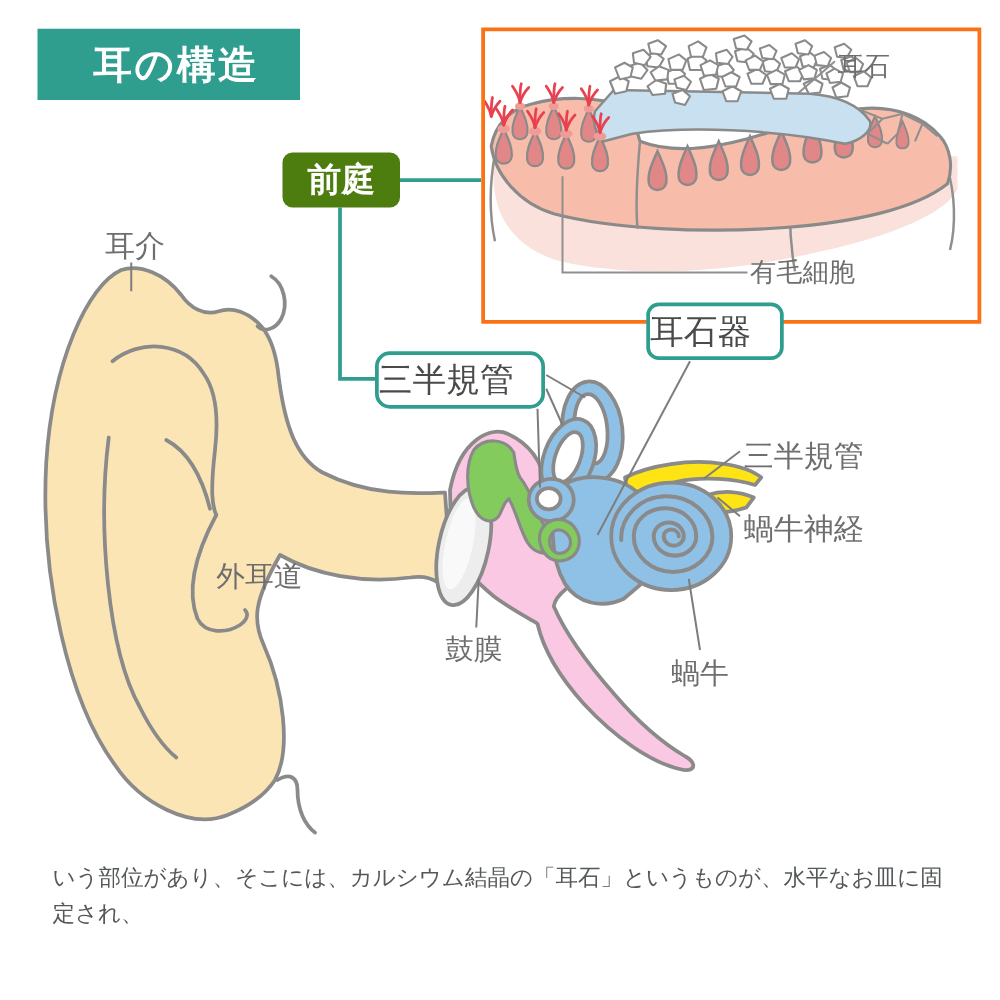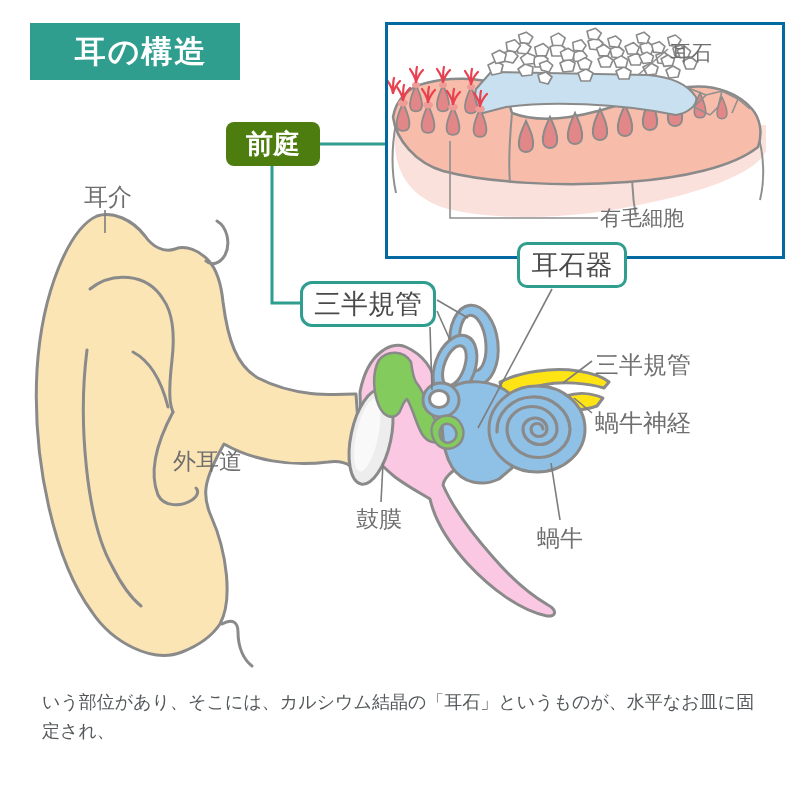--- a/index.html
+++ b/index.html
@@ -3,26 +3,26 @@
 <meta charset="utf-8">
 <style>
   html,body{margin:0;padding:0;}
   body{width:800px;height:800px;position:relative;background:#ffffff;
        font-family:"Liberation Sans","DejaVu Sans",sans-serif;overflow:hidden;}
   .abs{position:absolute;}
   #title-box{left:30px;top:23px;width:198px;height:57px;background:#2f9e8f;
     color:#fff;font-size:31px;font-weight:bold;text-align:center;line-height:57px;
     letter-spacing:2px;z-index:6;padding-left:12px;}
   #inset{left:385px;top:22px;width:394px;height:231px;background:#fff;
-    border:3px solid #0369a1;z-index:2;}
+    border:3px solid #f97316;z-index:2;}
   #inset svg{position:absolute;left:0;top:0;}
   .tealbox{background:#4d7c0f;color:#fff;font-weight:bold;border-radius:8px;
     text-align:center;z-index:6;}
   .whitebox{background:#fff;color:#4a4a4a;border:3px solid #2f9e8f;border-radius:12px;
-    text-align:center;z-index:6;}
+    z-index:6;}
   #vestibule-box{left:226px;top:122px;width:94px;height:44px;font-size:27px;line-height:44px;}
   #canals-box{left:300px;top:281px;width:130px;height:40px;font-size:27px;line-height:40px;}
   #otolith-organ-box{left:517px;top:242px;width:104px;height:40px;font-size:27px;line-height:40px;border-radius:10px;}
   .plain-label{color:#6e6e6e;font-size:24px;z-index:5;white-space:nowrap;}
   #auricle-label{left:84px;top:181px;}
   #earcanal-label{left:173px;top:446px;font-size:23px;}
   #eardrum-label{left:356px;top:504px;font-size:23px;}
   #cochlea-label{left:537px;top:523px;font-size:23px;}
   #vnerve-label{left:595px;top:349px;}
   #cnerve-label{left:595px;top:407px;}

